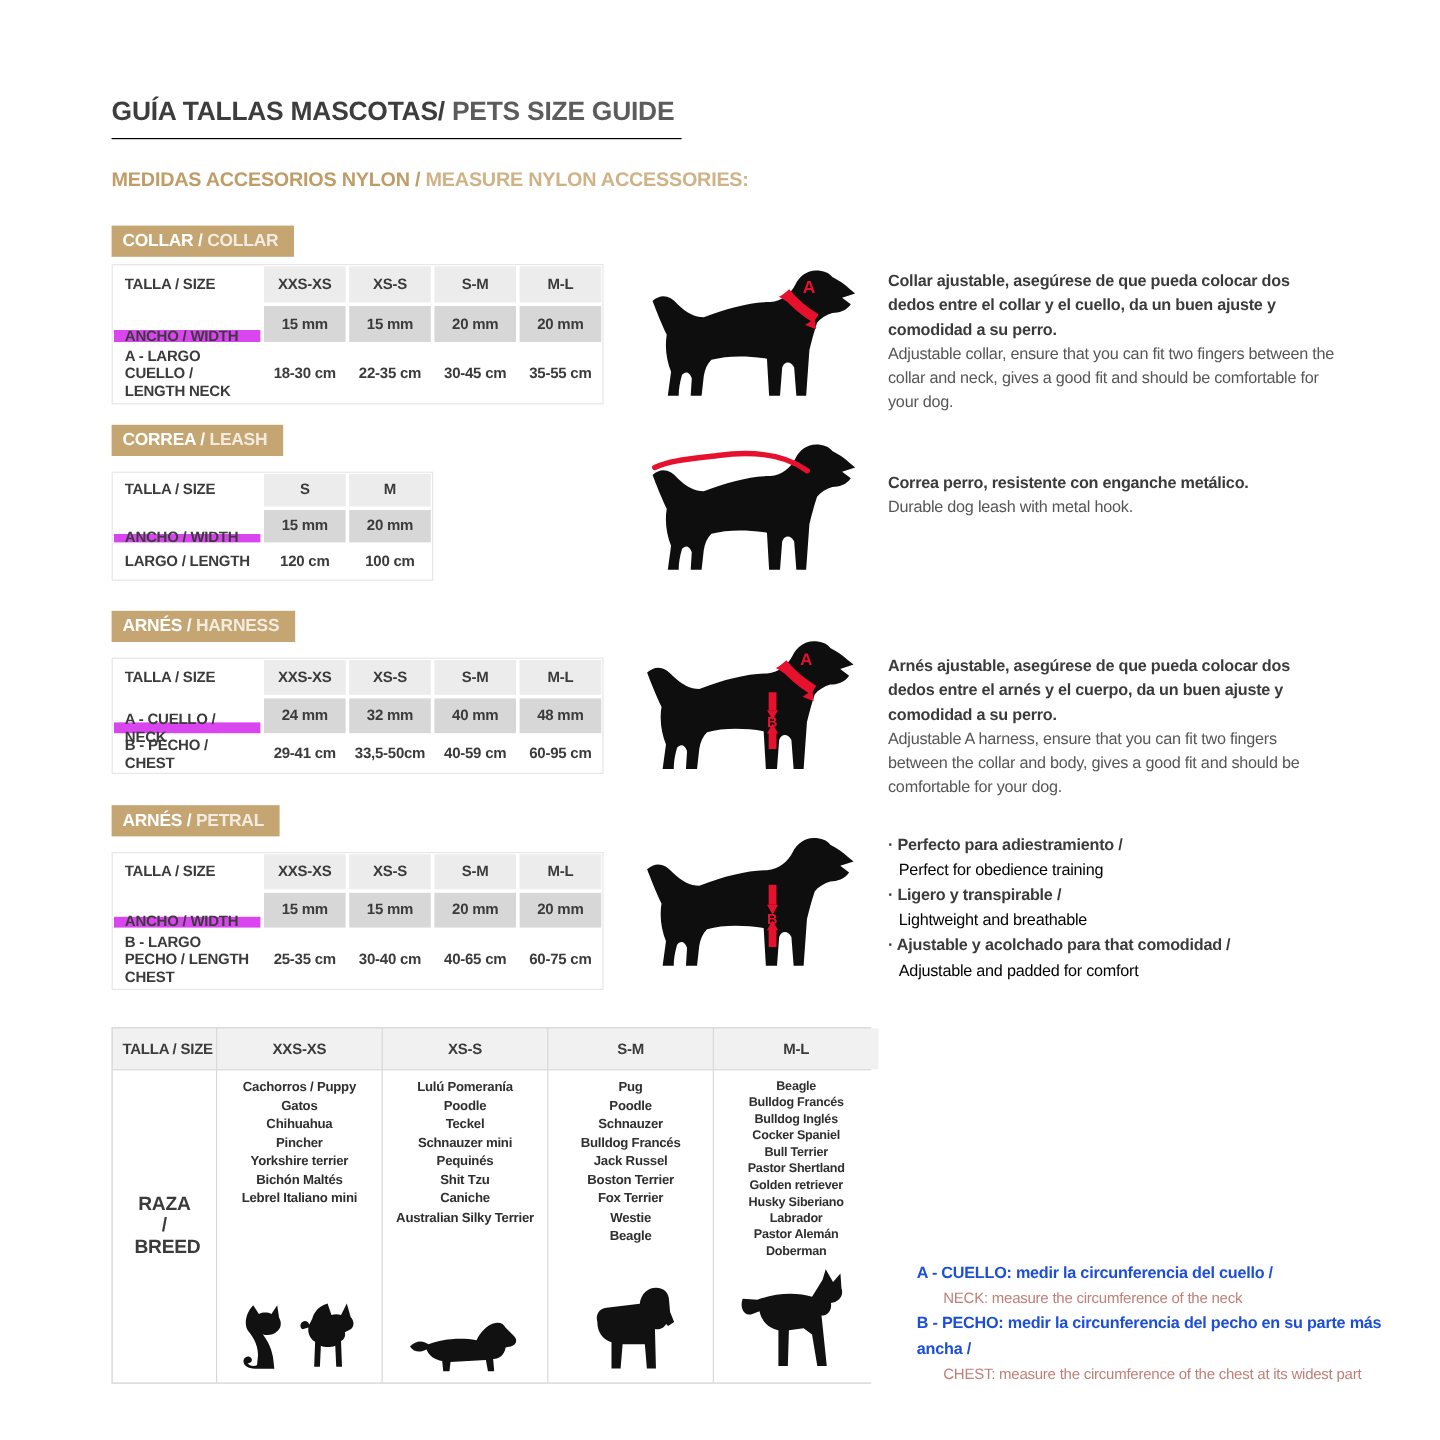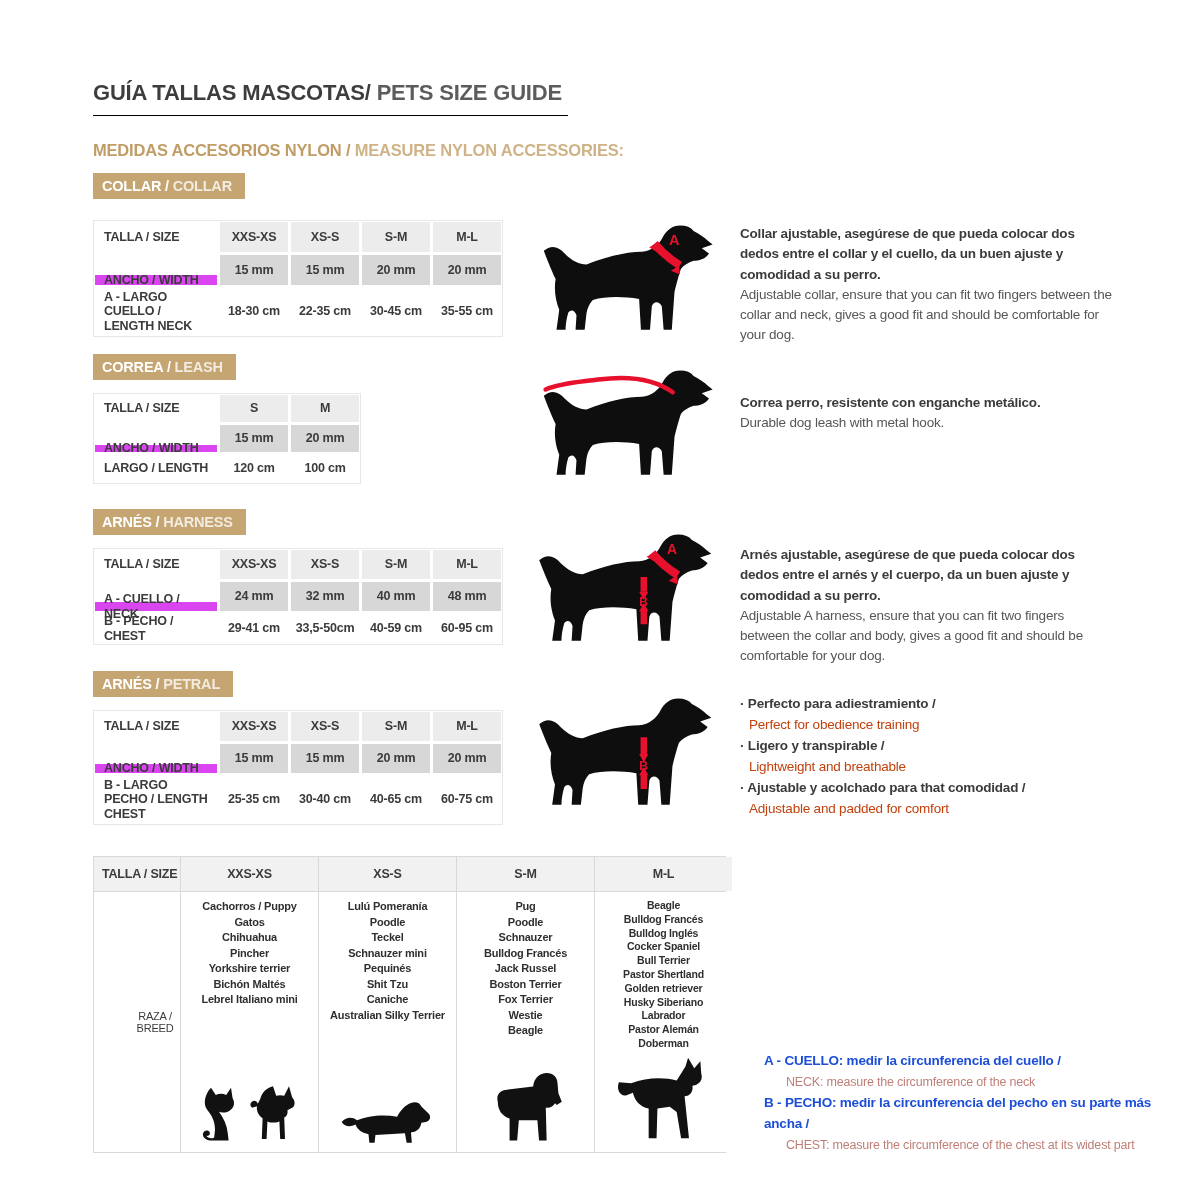--- a/index.html
+++ b/index.html
@@ -45,35 +45,35 @@
   .t-petral  { grid-template-columns:122px repeat(4,68px); grid-template-rows:29px 29px 47px; }
 
   
   .desc { width:376px; font-size:13.5px; line-height:1.5; }
   .desc .es { font-weight:700; color:#3b3b3b; }
   .desc .en { font-weight:400; color:#565656; }
 
   .bullets { width:390px; font-size:13.5px; line-height:1.55; }
   .bullets .es { font-weight:700; color:#3b3b3b; }
   .bullets .es::before { content:"· "; }
-  .bullets .en { font-weight:400; color:#c2410c; padding-left:9px; }
+  .bullets .en { font-weight:400; color:#000000; padding-left:9px; }
 
   
   .btable {
     display:grid; grid-template-columns:86px repeat(4,137px);
     grid-template-rows:34px 260px; gap:1px; background:#d9d9d9;
     border:1px solid #d9d9d9; width:633px;
   }
   .btable .cell { background:#ffffff; }
   .btable .bh {
     background:#f1f1f1; display:flex; align-items:center; justify-content:center;
     font-size:12.5px; font-weight:700;
   }
   .btable .bh.first { justify-content:flex-start; padding-left:8px; }
-  .btable .blabel { display:flex; align-items:center; justify-content:flex-end; font-size:11px; font-weight:400; text-align:center; }
+  .btable .blabel { display:flex; align-items:center; justify-content:center; font-size:16px; font-weight:700; text-align:center; }
   .btable .blabel span { width:50px; }
   .btable .bcol { display:flex; flex-direction:column; align-items:center; padding:7px 2px 4px 2px; }
   .breed-list { font-size:11px; font-weight:700; line-height:15.5px; text-align:center; color:#2f2f2f; }
   .sil { margin-top:auto; display:flex; align-items:flex-end; justify-content:center; gap:6px; }
 
   
   .notes { left:764px; top:1050px; font-size:13.5px; line-height:1.6; width:400px; }
   .notes .es { font-weight:700; color:#1d4ed8; }
   .notes .en { font-weight:400; color:#bf7f78; padding-left:22px; font-size:12.5px; }
 
@@ -89,21 +89,21 @@
   </defs>
 </svg>
 
 <div class="abs page-title">
   <span>GUÍA TALLAS MASCOTAS/</span><span class="lt"> PETS SIZE GUIDE</span>
 </div>
 <div class="abs page-subtitle">
   <span>MEDIDAS ACCESORIOS NYLON /</span><span class="lt"> MEASURE NYLON ACCESSORIES:</span>
 </div>
 
-<div class="abs" style="left:93px; top:173px;">
+<div class="abs" style="left:93px; top:188px;">
   <span class="badge"><span>COLLAR /</span><span class="lt"> COLLAR</span></span>
 </div>
 
 <div class="abs sgrid t-collar" style="left:93px; top:220px;">
   <div class="c lab">TALLA / SIZE</div>
   <div class="c hval">XXS-XS</div>
   <div class="c hval">XS-S</div>
   <div class="c hval">S-M</div>
   <div class="c hval">M-L</div>
   <div class="c lab g1">ANCHO / WIDTH</div>

